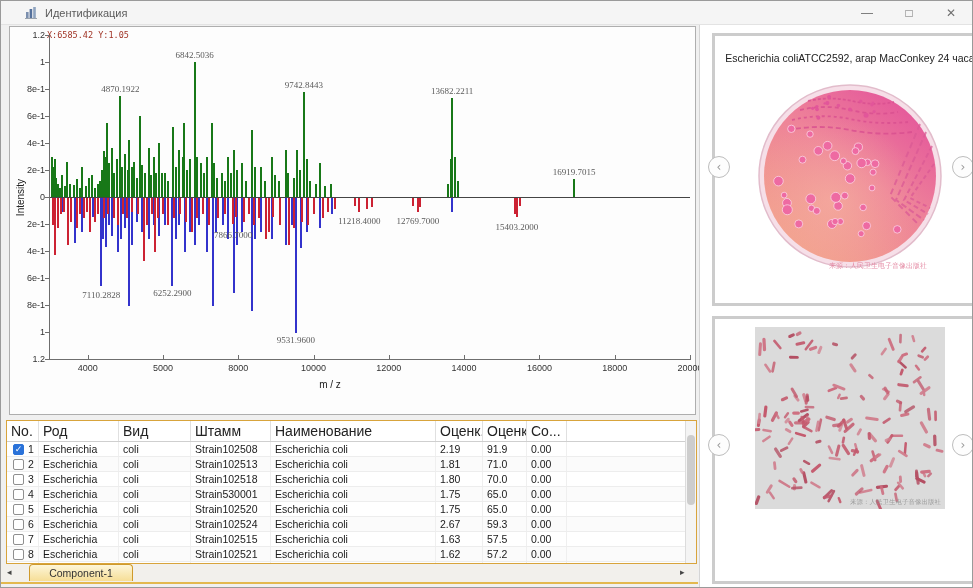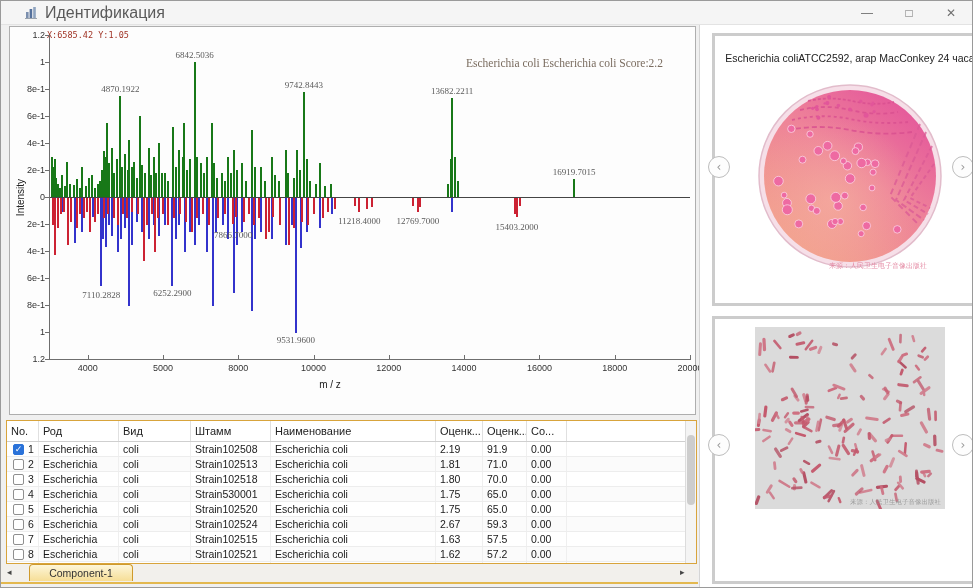--- a/index.html
+++ b/index.html
@@ -3,21 +3,21 @@
 <meta charset="utf-8">
 <style>
   html,body{margin:0;padding:0;background:#cfcfcf;}
   #app{position:relative;width:973px;height:588px;background:#f0f0f0;
        font-family:"Liberation Sans",sans-serif;overflow:hidden;
        border:1px solid #9a9a9a;box-sizing:border-box;}
   
   #titlebar{position:absolute;left:0;top:0;width:100%;height:23px;background:#f5f5f5;
             border-bottom:1px solid #e3e3e3;display:flex;align-items:center;}
   #titlebar .app-icon{margin-left:24px;width:13px;height:13px;flex:0 0 auto;}
-  #titlebar .title{margin-left:7px;font-size:16px;color:#5a5a5a;}
+  #titlebar .title{margin-left:7px;font-size:11px;color:#5a5a5a;}
   #win-controls{margin-left:auto;display:flex;align-items:center;height:100%;}
   .win-btn{width:42px;height:100%;display:flex;align-items:center;justify-content:center;
            font-size:12px;color:#707070;cursor:default;}
   
   #chart-panel{position:absolute;left:8px;top:25px;width:687px;height:389px;
                background:#fdfdfd;border:1px solid #aeaeae;box-sizing:border-box;}
   #cursor-readout{position:absolute;left:37px;top:3px;font-family:"DejaVu Sans Mono",monospace;
                   font-size:8.5px;color:#a03325;}
   #score-annotation{position:absolute;right:32px;top:30px;font-family:"Liberation Serif",serif;
                     font-size:11.5px;color:#7a6c5f;}
@@ -31,21 +31,21 @@
   .xtick-mark{position:absolute;top:328px;width:1px;height:4px;background:#6e6e6e;}
   #ylabel{position:absolute;left:-8px;top:165px;transform:rotate(-90deg);font-size:10px;color:#222;}
   #xlabel{position:absolute;left:320px;top:352px;transform:translateX(-50%);font-size:10px;color:#222;}
   .peak{position:absolute;width:2px;}
   .peak-label{position:absolute;transform:translateX(-50%);white-space:nowrap;
               font-family:"Liberation Serif",serif;font-size:9px;color:#5a5a5a;}
   
   #table-panel{position:absolute;left:5px;top:419px;width:691px;height:144px;background:#fff;
                border:1px solid #d8a43c;box-sizing:border-box;overflow:hidden;}
   #table-header{display:flex;height:20px;background:#fff;border-bottom:1px solid #cfcfcf;
-                font-size:11px;color:#222;align-items:center;}
+                font-size:14px;color:#222;align-items:center;}
   .hcell{border-right:1px solid #e0e0e0;padding-left:4px;box-sizing:border-box;height:100%;
          display:flex;align-items:center;overflow:hidden;white-space:nowrap;}
   .row{display:flex;height:14px;font-size:10.5px;color:#1a1a1a;align-items:center;
        border-bottom:1px solid #ededed;background:#fff;}
   .row:nth-child(even){background:#fbfbfb;}
   .cell{border-right:1px solid #efefef;padding-left:4px;box-sizing:border-box;height:100%;
         display:flex;align-items:center;overflow:hidden;white-space:nowrap;}
   .c0{width:32px;} .c1{width:80px;} .c2{width:72px;} .c3{width:80px;} .c4{width:165px;}
   .c5{width:47px;} .c6{width:44px;} .c7{width:40px;} .cf{flex:1;border-right:none;}
   .cb{width:11px;height:11px;border:1px solid #8f8f8f;border-radius:2px;background:#fff;
@@ -97,21 +97,20 @@
     <span class="title">Идентификация</span>
     <div id="win-controls">
       <span class="win-btn">—</span>
       <span class="win-btn">□</span>
       <span class="win-btn">✕</span>
     </div>
   </div>
 
   <div id="chart-panel">
     <div id="cursor-readout">X:6585.42 Y:1.05</div>
-    <div id="score-annotation">Escherichia coli Escherichia coli Score:2.2</div>
     <div id="y-axis-line"></div>
     <div id="x-axis-line"></div>
     <div id="zero-line"></div>
     <div id="ylabel">Intensity</div>
     <div id="xlabel">m / z</div>
     <div id="axes-ticks">
         <div class="ytick-label" style="top: 8px;">1.2</div>
         <div class="ytick-mark" style="top: 8px;"></div>
         <div class="ytick-label" style="top: 35px;">1</div>
         <div class="ytick-mark" style="top: 35px;"></div>

